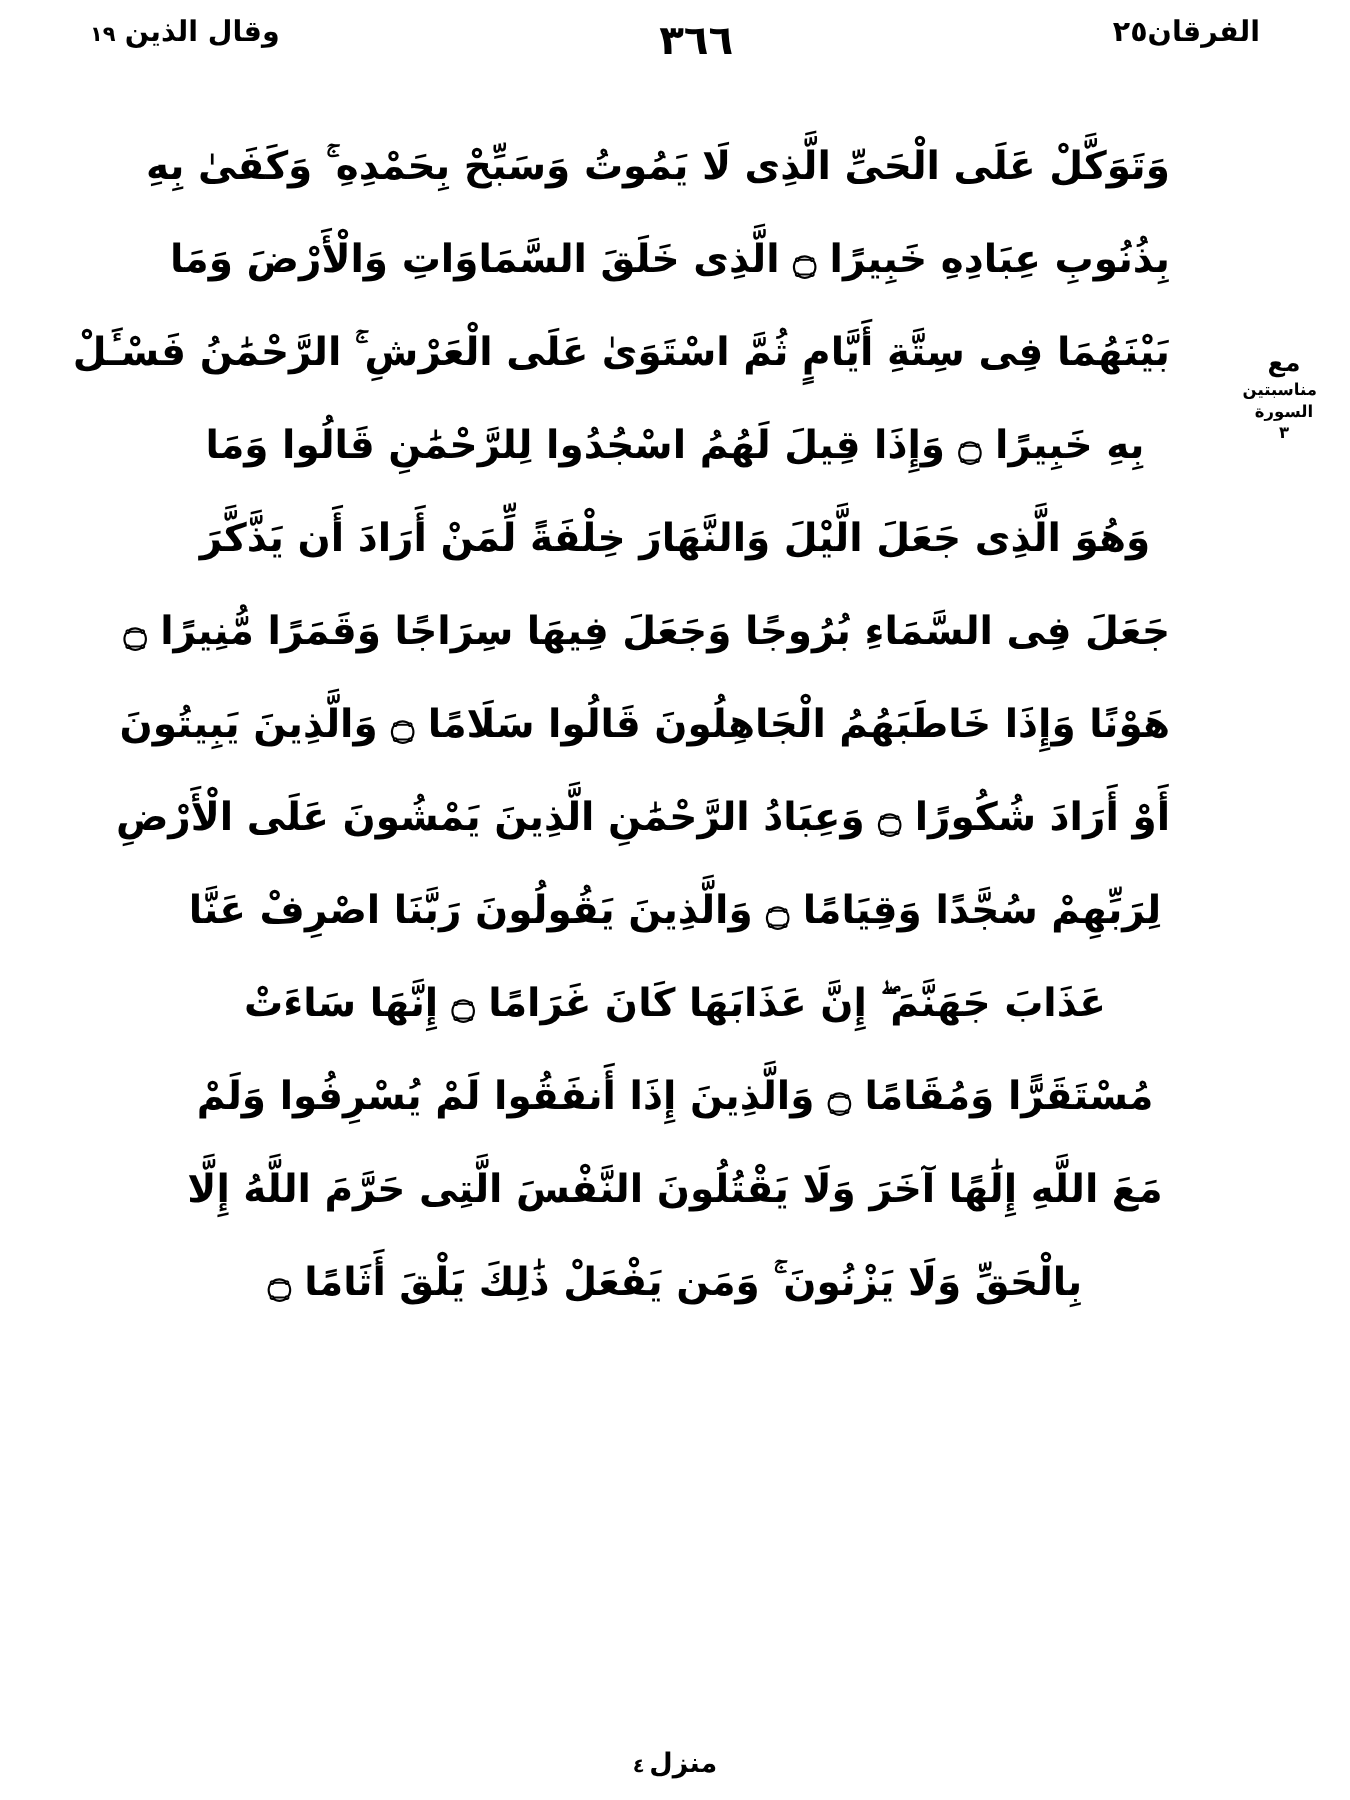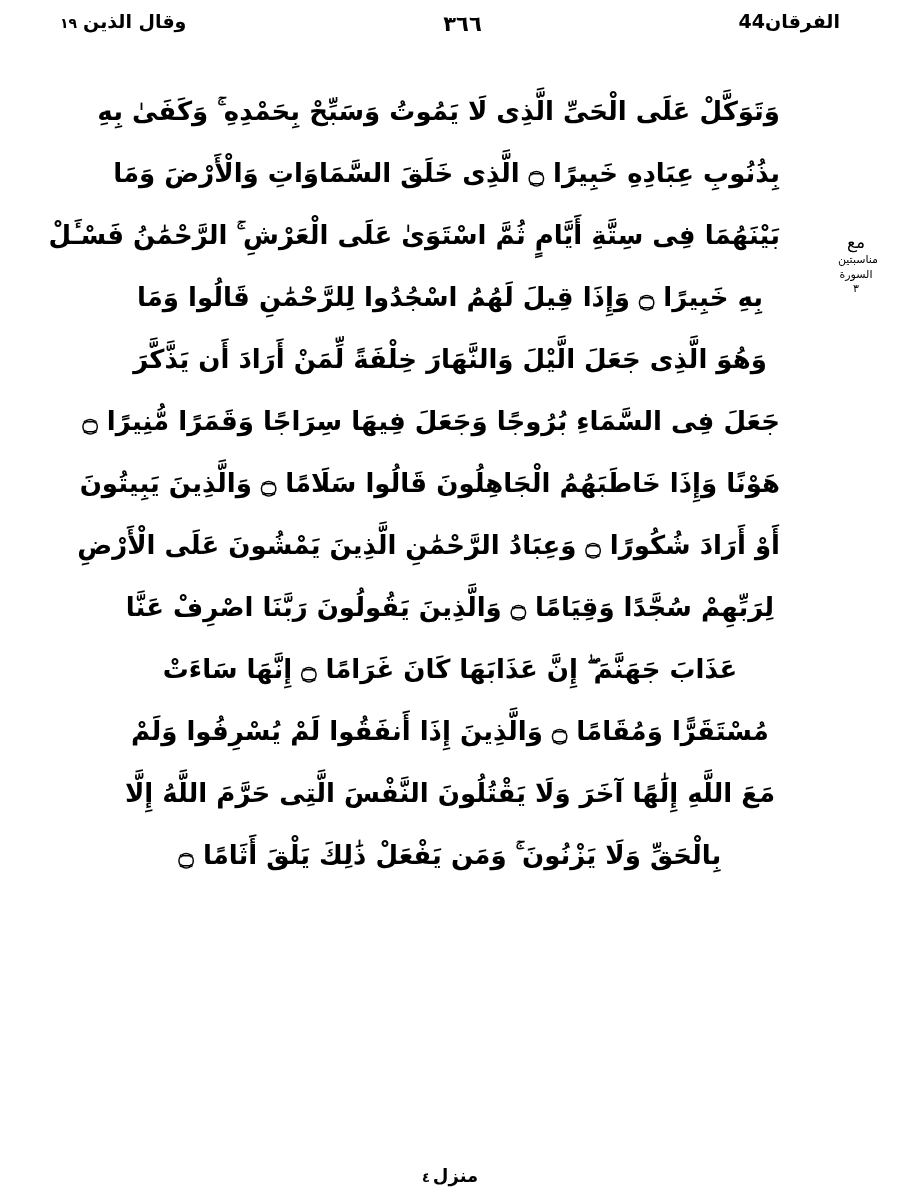--- a/index.html
+++ b/index.html
@@ -38,21 +38,21 @@
     font-family: "DejaVu Sans", sans-serif;
     font-size: 19px;
     line-height: 1.2;
     white-space: nowrap;
     font-weight: 600;
   }
   .header-right {
     text-align: right;
   }
   .header-center {
-    font-size: 21px;
+    font-size: 27px;
     letter-spacing: 1px;
     padding-top: 2px;
   }
   .header-left {
     text-align: left;
     display: flex;
     align-items: baseline;
     gap: 6px;
     direction: rtl;
   }
@@ -86,21 +86,21 @@
     top: 232px;
     right: 22px;
     width: 44px;
     direction: rtl;
     text-align: center;
     font-family: "DejaVu Sans", sans-serif;
   }
   .side-note .line {
     font-size: 17px;
     line-height: 1.25;
-    font-weight: 400;
+    font-weight: 700;
   }
   .side-note .line.small {
     font-size: 11px;
     line-height: 1.3;
     letter-spacing: 0px;
     margin-left: 25px;
   }
   .side-note .line.tiny {
     font-size: 11px;
     line-height: 1.3;
@@ -126,21 +126,21 @@
   }
   .footer-text .num { font-size: 13px; }
 </style>
 </head>
 <body>
 
 <div class="page">
 
   <div class="header">
     <div class="header-cell header-right">
-      <span>الفرقان</span><span class="header-sup">44</span>
+      <span>الفرقان</span><span class="header-sup">٢٥</span>
     </div>
     <div class="header-cell header-center">٣٦٦</div>
     <div class="header-cell header-left">
       <span class="sura-name">وقال الذين</span>
         <span class="juz-num">١٩</span>
     </div>
   </div>
 
   <div class="text-block">
     <div class="ayah-line">وَتَوَكَّلْ عَلَى الْحَىِّ الَّذِى لَا يَمُوتُ وَسَبِّحْ بِحَمْدِهِ ۚ وَكَفَىٰ بِهِ</div>

